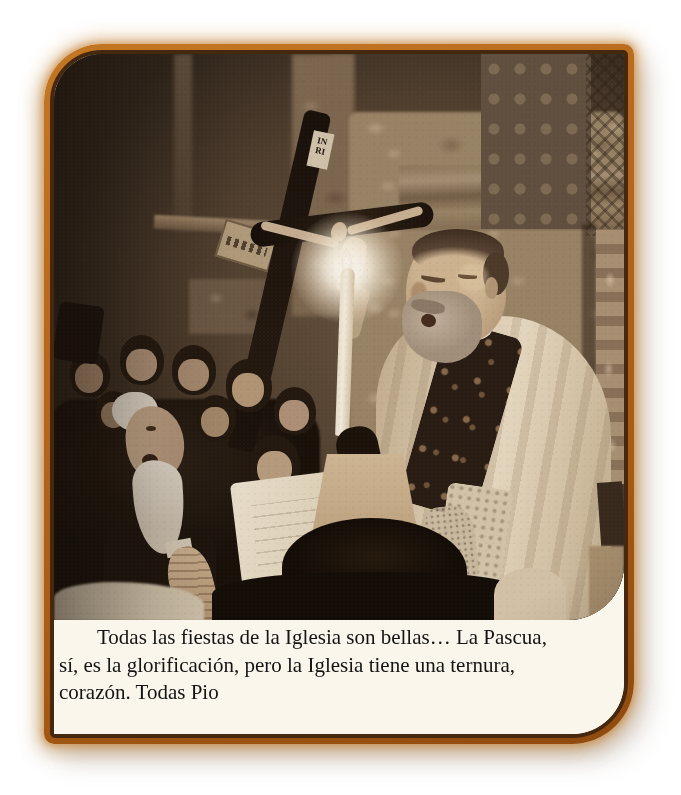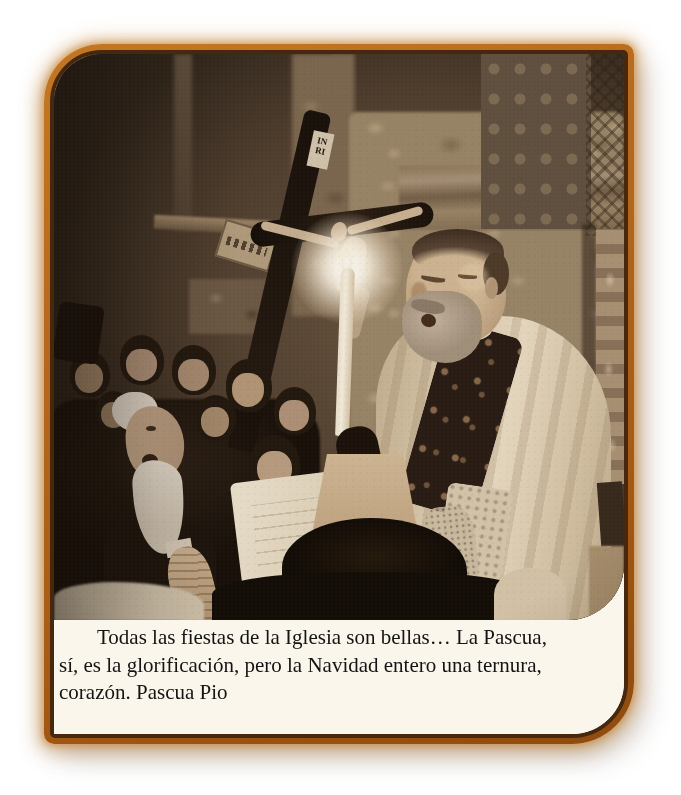--- a/index.html
+++ b/index.html
@@ -293,18 +293,18 @@
       <div class="fg-hair"></div>
       <div class="fg-shoulders"></div>
       <div class="robe-blob"></div>
 
       <div class="ph-tone"></div>
       <div class="ph-grain"></div>
     </div>
 
     <div class="caption">
       <div class="cap-line indent">Todas las fiestas de la Iglesia son bellas… La Pascua,</div>
-      <div class="cap-line">sí, es la glorificación, pero la Navidad entero una ternura,</div>
-      <div class="cap-line">corazón. Pascua Pio</div>
+      <div class="cap-line">sí, es la glorificación, pero la Iglesia tiene una ternura,</div>
+      <div class="cap-line">corazón. Todas Pio</div>
     </div>
 
   </div>
 </div>
 
 </body></html>

